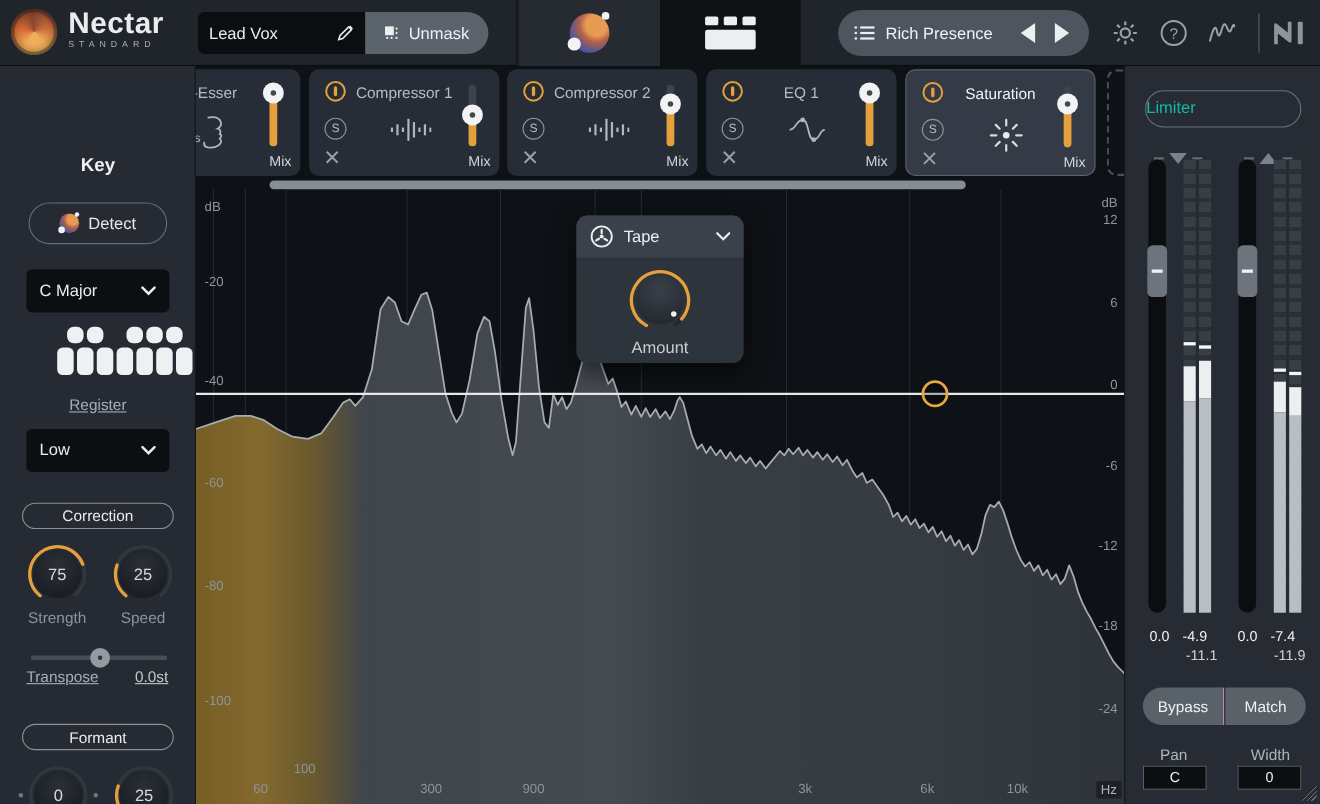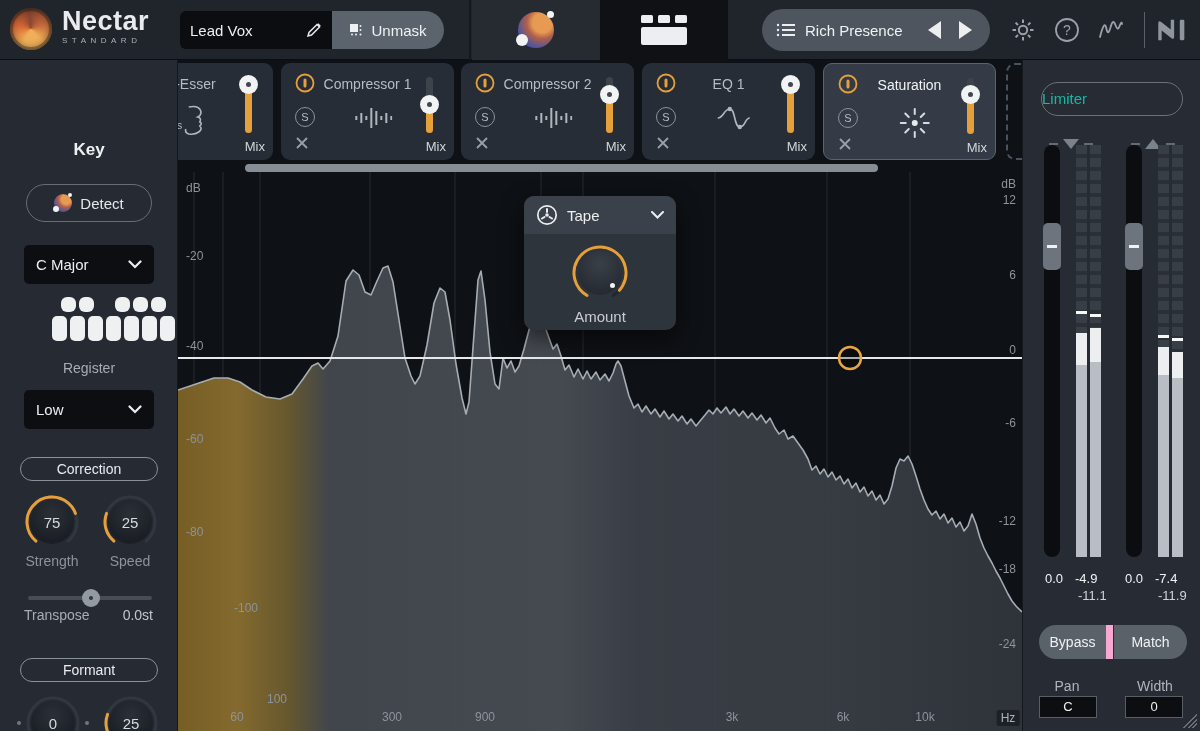--- a/index.html
+++ b/index.html
@@ -40,21 +40,21 @@
 
   
   .sidebar { position:absolute; left:0; top:60px; width:178px; height:671px; background:#262b33; border-right:1px solid #14171c; }
   .sb-title { position:absolute; left:0; width:178px; top:80px; text-align:center; color:#eef0f2; font-size:17px; font-weight:bold; }
   .detect-btn { position:absolute; left:26px; top:124px; width:126px; height:38px; border:1px solid #666d77; border-radius:19px; display:flex; align-items:center; justify-content:center; gap:8px; color:#e4e7ea; font-size:15px; }
   .dd { position:absolute; left:24px; width:130px; height:39px; background:#0c0e11; border-radius:5px; display:flex; align-items:center; padding:0 12px; color:#eceef0; font-size:15px; }
   .dd .chev { margin-left:auto; }
   .piano { position:absolute; left:26px; top:237px; width:126px; height:45px; }
   .pkey { position:absolute; top:19px; width:15px; height:25px; background:#eef0f2; border-radius:5px; }
   .pdot { position:absolute; top:0; width:15px; height:15px; background:#eef0f2; border-radius:6px; }
-  .sb-label { position:absolute; color:#a7adb5; font-size:14px; }
+  .sb-label { position:absolute; color:#a7adb5; font-size:14px;text-decoration:underline; }
   .pill-head { position:absolute; left:20px; width:138px; height:24px; border:1px solid #8a9097; border-radius:13px; text-align:center; color:#e9ebee; font-size:14px; line-height:22px; }
   .knob { position:absolute; width:56px; height:56px; }
   .knob svg { position:absolute; left:0; top:0; }
   .knob-face { position:absolute; left:6px; top:6px; width:44px; height:44px; border-radius:50%;
      background: radial-gradient(circle at 50% 32%, #2b3038, #1b1f25 70%); display:flex; align-items:center; justify-content:center; color:#d6d9dc; font-size:15px; }
   .knob-lab { position:absolute; width:80px; text-align:center; color:#8d939b; font-size:14px; }
   .sdot { position:absolute; width:4px; height:4px; border-radius:50%; background:#70767e; top:26px; }
   .tslider { position:absolute; left:28px; top:529px; width:124px; height:18px; }
   .tslider .trk { position:absolute; left:0; top:7px; width:124px; height:4px; background:#474d55; border-radius:2px; }
   .tslider .hnd { position:absolute; left:54px; top:0; width:18px; height:18px; border-radius:50%; background:#949aa2; }
@@ -106,21 +106,21 @@
   .fader .fh { position:absolute; left:-1px; width:18px; height:47px; background:#6d747d; border-radius:5px; }
   .fader .fh:after { content:""; position:absolute; left:4px; top:22px; width:10px; height:3px; background:#f0f2f4; }
   .meter { position:absolute; top:85px; width:11px; height:412px; background:#2b3037;
      background-image:repeating-linear-gradient(180deg, #383e46 0 9px, #2b3037 9px 13px); }
   .meter .mwhite { position:absolute; left:0; width:11px; background:#eceef0; }
   .meter .mgray { position:absolute; left:0; width:11px; bottom:0; background:#b9bec4; }
   .meter .mpeak { position:absolute; left:0; width:11px; height:3px; background:#f6f7f8; }
   .readout { position:absolute; color:#f0f2f4; font-size:13px; }
   .readout.dim2 { color:#cfd3d8; }
   .seg-btn { position:absolute; top:565px; height:34px; background:#596169; color:#f0f2f4; font-size:14px; text-align:center; line-height:34px; }
-  .seg-btn.left { left:16px; width:74px; border-radius:17px 0 0 17px; border-right:7px solid #f9a8d4; }
+  .seg-btn.left { left:16px; width:74px; border-radius:17px 0 0 17px; border-right:1px solid #f9a8d4; }
   .seg-btn.right { left:91px; width:73px; border-radius:0 17px 17px 0; }
   .pw-label { position:absolute; top:618px; width:60px; text-align:center; color:#aeb4bb; font-size:14px; }
   .pw-box { position:absolute; top:636px; width:58px; height:22px; background:#0c0e11; border:1px solid #575e66; text-align:center; color:#f0f2f4; font-size:13px; line-height:20px; }
   .rsz { position:absolute; right:3px; bottom:3px; width:14px; height:14px;
      background:linear-gradient(135deg, transparent 0 50%, #6a7078 50% 56%, transparent 56% 66%, #6a7078 66% 72%, transparent 72% 82%, #6a7078 82% 88%, transparent 88%); }
 </style>
 </head>
 <body>
 
 <div id="stage">
@@ -432,27 +432,27 @@
         <path id="spec-line" fill="none" stroke="#a6acb3" stroke-width="1.6" stroke-linejoin="round" d="M0,218 L18,212 L36,206 L50,206 L62,210 L74,218 L88,225 L102,227 L114,222 L125,207 L134,194 L140,191 L145,197 L152,189 L160,164 L168,109 L175,98 L181,103 L187,120 L193,123 L199,109 L205,96 L210,94 L215,110 L221,148 L227,186 L233,204 L237,212 L242,204 L249,173 L256,131 L262,116 L267,120 L272,148 L278,192 L284,226 L288,242 L291,230 L296,162 L300,108 L303,99 L307,128 L312,180 L317,212 L321,217 L325,186 L329,196 L333,189 L337,200 L341,194 L346,177 L351,158 L356,143 L361,139 L366,152 L371,166 L375,177 L379,172 L383,184 L387,198 L391,193 L396,205 L400,197 L405,207 L409,199 L413,207 L418,200 L422,208 L427,202 L431,209 L435,201 L438,192 L440,189 L443,194 L447,209 L451,224 L456,236 L460,232 L464,240 L468,234 L473,242 L477,237 L482,245 L486,239 L491,247 L495,242 L500,249 L504,244 L509,252 L513,247 L518,254 L522,249 L527,243 L531,238 L535,242 L539,236 L543,241 L548,235 L552,242 L556,237 L561,244 L565,239 L570,246 L574,241 L579,248 L583,243 L588,251 L592,246 L597,256 L601,262 L606,258 L610,267 L615,264 L620,271 L625,278 L630,287 L634,298 L638,294 L642,302 L646,297 L650,305 L654,300 L658,308 L662,304 L666,312 L670,307 L674,316 L678,311 L682,320 L686,315 L690,324 L694,319 L698,328 L702,323 L706,332 L710,327 L714,314 L718,296 L722,287 L726,289 L730,284 L734,292 L738,304 L742,317 L746,328 L750,337 L754,343 L758,339 L762,347 L766,342 L770,351 L774,346 L778,355 L782,350 L786,359 L790,354 L794,342 L798,352 L802,366 L806,376 L810,384 L814,391 L818,399 L822,406 L826,414 L830,422 L834,429 L838,434 L842,438 L844,440"></path>
         <line id="zero-line" x1="0" x2="844" stroke="#e6e8ea" stroke-width="2" y1="186" y2="186"></line>
         <circle id="gain-node" r="11" fill="rgba(0,0,0,0.25)" stroke="#e9a743" stroke-width="2.5" cx="672" cy="186"></circle>
       </svg>
       <div id="axis-labels">
           <span class="axis-lab" style="left: 8px; top: 9px;">dB</span>
           <span class="axis-lab" style="left: 8px; top: 77px;">-20</span>
           <span class="axis-lab" style="left: 8px; top: 167px;">-40</span>
           <span class="axis-lab" style="left: 8px; top: 260px;">-60</span>
           <span class="axis-lab" style="left: 8px; top: 353px;">-80</span>
-          <span class="axis-lab" style="left: 8px; top: 429px; margin-left: 48px;">-100</span>
+          <span class="axis-lab" style="left: 8px; top: 458px;">-100</span>
           <span class="axis-lab" style="right: 6px; top: 5px;">dB</span>
           <span class="axis-lab" style="right: 6px; top: 21px;">12</span>
           <span class="axis-lab" style="right: 6px; top: 96px;">6</span>
           <span class="axis-lab" style="right: 6px; top: 171px;">0</span>
           <span class="axis-lab" style="right: 6px; top: 244px;">-6</span>
-          <span class="axis-lab" style="right: 6px; top: 317px; margin-top: 25px;">-12</span>
+          <span class="axis-lab" style="right: 6px; top: 317px;">-12</span>
           <span class="axis-lab" style="right: 6px; top: 390px;">-18</span>
           <span class="axis-lab" style="right: 6px; top: 465px;">-24</span>
           <span class="axis-lab" style="left: 59px; top: 538px; transform: translateX(-50%);">60</span>
           <span class="axis-lab" style="left: 99px; top: 520px; transform: translateX(-50%);">100</span>
           <span class="axis-lab" style="left: 214px; top: 538px; transform: translateX(-50%);">300</span>
           <span class="axis-lab" style="left: 307px; top: 538px; transform: translateX(-50%);">900</span>
           <span class="axis-lab" style="left: 382px; top: 538px; transform: translateX(-50%); margin-top: 28px;">1k</span>
           <span class="axis-lab" style="left: 554px; top: 538px; transform: translateX(-50%);">3k</span>
           <span class="axis-lab" style="left: 665px; top: 538px; transform: translateX(-50%);">6k</span>
           <span class="axis-lab" style="left: 747px; top: 538px; transform: translateX(-50%);">10k</span>

